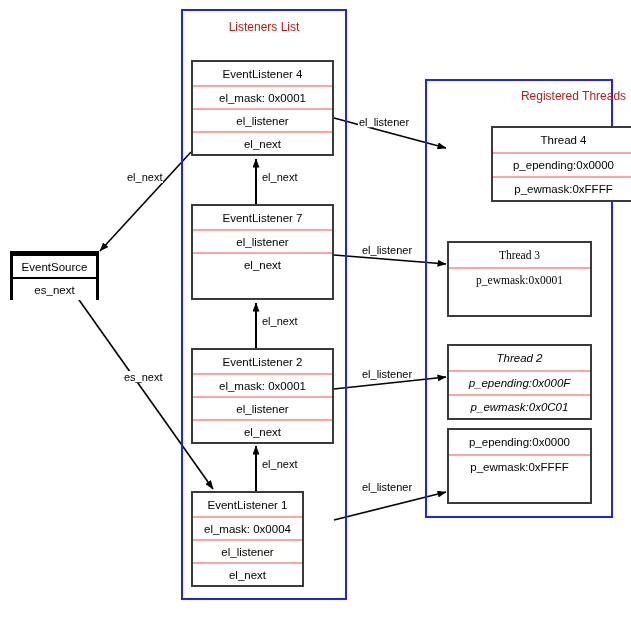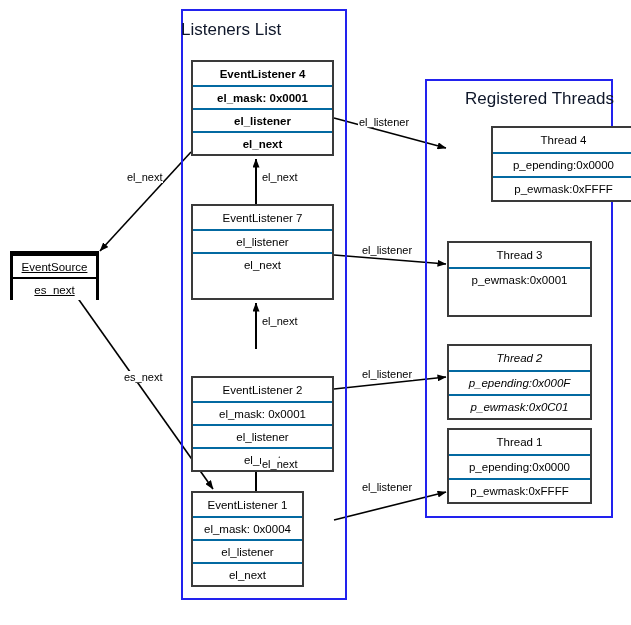--- a/index.html
+++ b/index.html
@@ -25,23 +25,23 @@
   }
   
   .group {
     position: absolute;
     border: 2px solid #2222ee;
     background: transparent;
     box-sizing: border-box;
   }
   .group-title {
     position: absolute;
-    text-align: left;
-    font-size: 17px;
-    color: #0f172a;
+    text-align: center;
+    font-size: 12px;
+    color: #b91c1c;
     white-space: nowrap;
   }
   
   .struct {
     position: absolute;
     box-sizing: border-box;
     border: 2px solid #3a3a3a;
     background: #ffffff;
   }
   .struct.thick {
@@ -50,21 +50,21 @@
   .row {
     box-sizing: border-box;
     text-align: center;
     font-size: 11.5px;
     color: #000000;
     white-space: nowrap;
     overflow: hidden;
     display: flex;
     align-items: center;
     justify-content: center;
-    border-top: 2px solid #0369a1;
+    border-top: 2px solid #fca5a5;
     background: #ffffff;
   }
   .row:first-child {
     border-top: none;
   }
   .struct.thick .row {
     border-top: 2px solid #000000;
   }
   .listener .row { height: 23px; }
   .thread .row  { height: 24px; }
@@ -111,71 +111,70 @@
 
     <line x1="334" y1="520" x2="446" y2="492" stroke="#000000" stroke-width="1.6" marker-end="url(#arrowhead)"></line>
   </svg>
 
   <div class="group" style="left:181px; top:9px; width:166px; height:591px;"></div>
   <div class="group-title" style="left:181px; top:20px; width:166px;">Listeners List</div>
 
   <div class="group" style="left:425px; top:79px; width:188px; height:439px;"></div>
   <div class="group-title" style="left:425px; top:89px; width:217px;margin-left:40px;">Registered Threads</div>
 
-  <div class="struct thick source" style="left:10px; top:251px; width:89px; height:49px;text-decoration:underline;">
+  <div class="struct thick source" style="left:10px; top:251px; width:89px; height:49px;">
     <div class="row">EventSource</div>
     <div class="row">es_next</div>
   </div>
 
-  <div class="struct listener" style="left:191px; top:60px; width:143px; height:96px;font-weight:bold;">
+  <div class="struct listener" style="left:191px; top:60px; width:143px; height:96px;">
     <div class="row">EventListener 4</div>
     <div class="row">el_mask: 0x0001</div>
     <div class="row">el_listener</div>
     <div class="row">el_next</div>
   </div>
 
   <div class="struct listener" style="left:191px; top:204px; width:143px; height:96px;">
     <div class="row">EventListener 7</div>
     <div class="row">el_listener</div>
     <div class="row">el_next</div>
   </div>
 
-  <div class="struct listener" style="left:191px; top:348px; width:143px; height:96px;margin-top:28px;">
+  <div class="struct listener" style="left:191px; top:348px; width:143px; height:96px;">
     <div class="row">EventListener 2</div>
     <div class="row">el_mask: 0x0001</div>
     <div class="row">el_listener</div>
     <div class="row">el_next</div>
   </div>
 
   <div class="struct listener" style="left:191px; top:491px; width:113px; height:96px;">
     <div class="row">EventListener 1</div>
     <div class="row">el_mask: 0x0004</div>
     <div class="row">el_listener</div>
     <div class="row">el_next</div>
   </div>
 
   <div class="struct thread" style="left:447px; top:126px; width:145px; height:76px;margin-left:44px;">
     <div class="row">Thread 4</div>
     <div class="row">p_epending:0x0000</div>
     <div class="row">p_ewmask:0xFFFF</div>
   </div>
 
-  <div class="struct thread" style="left:447px; top:241px; width:145px; height:76px;">
+  <div class="struct thread" style="left:447px; top:241px; width:145px; height:76px;font-family:Liberation Serif, serif;">
     <div class="row">Thread 3</div>
     <div class="row">p_ewmask:0x0001</div>
   </div>
 
   <div class="struct thread" style="left:447px; top:344px; width:145px; height:76px;font-style:italic;">
     <div class="row">Thread 2</div>
     <div class="row">p_epending:0x000F</div>
     <div class="row">p_ewmask:0x0C01</div>
   </div>
 
   <div class="struct thread" style="left:447px; top:428px; width:145px; height:76px;">
-    <div class="row">Thread 1</div>
     <div class="row">p_epending:0x0000</div>
     <div class="row">p_ewmask:0xFFFF</div>
   </div>
 
   <div class="edge-label" style="left:126px; top:171px;">el_next</div>
 
   <div class="edge-label" style="left:123px; top:371px;">es_next</div>
 
   <div class="edge-label" style="left:261px; top:171px;">el_next</div>
 

